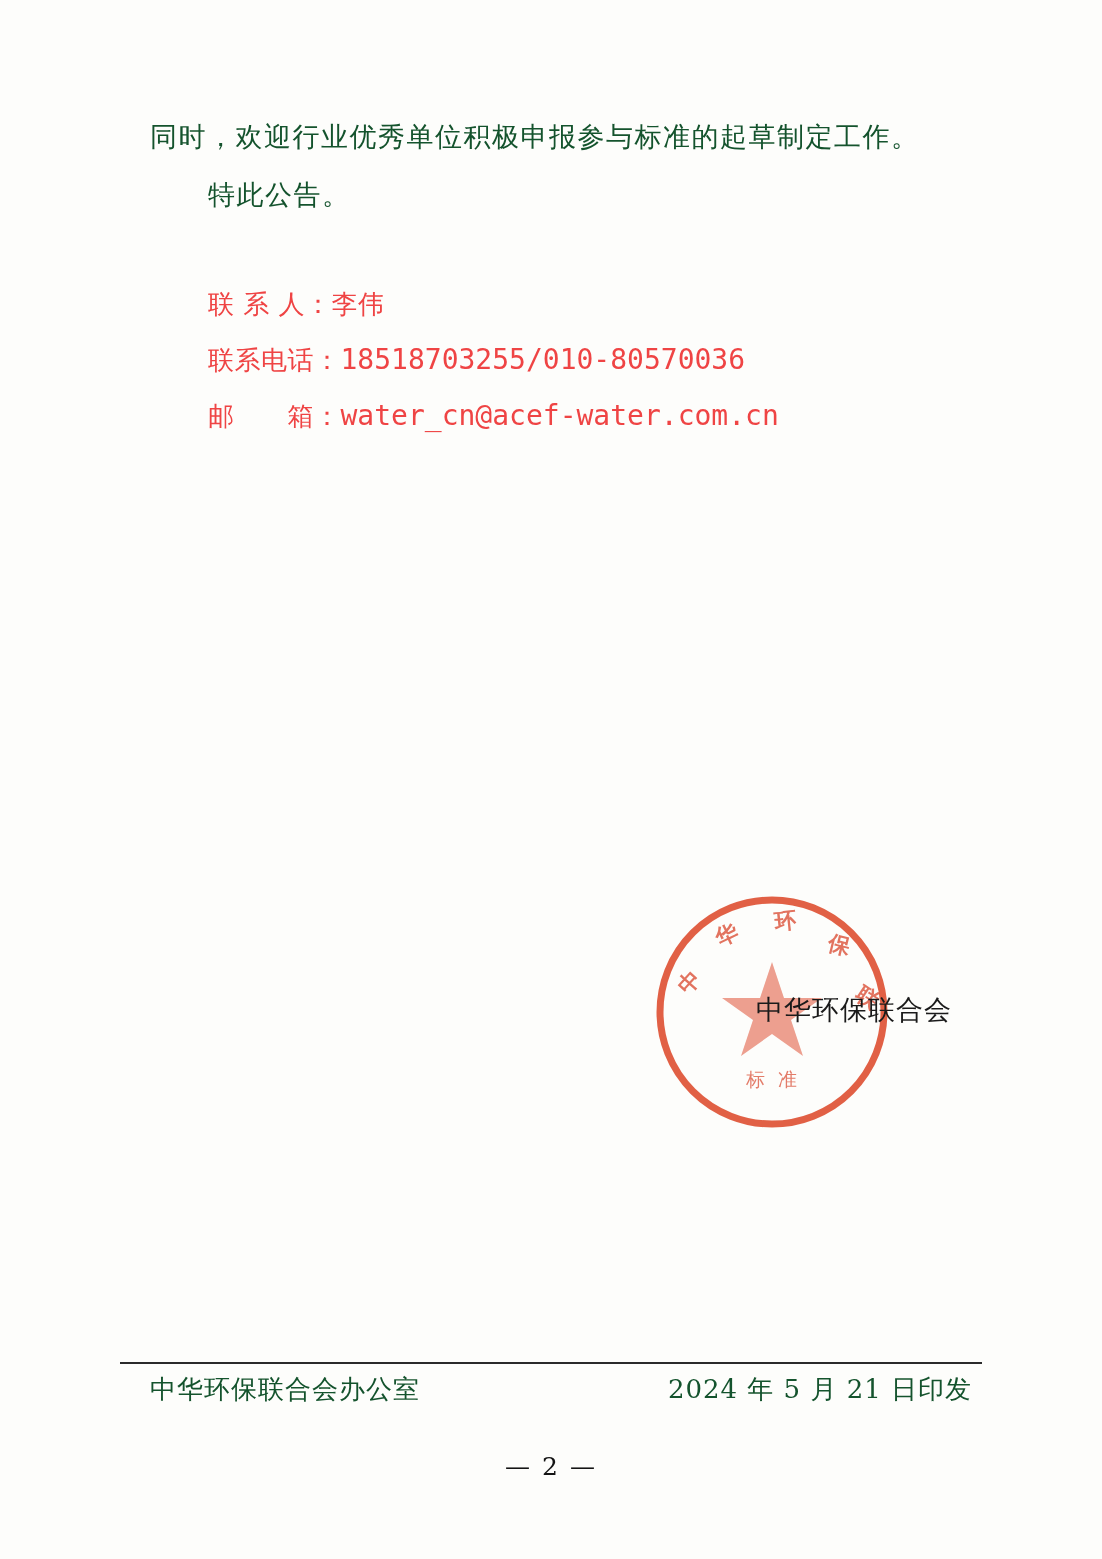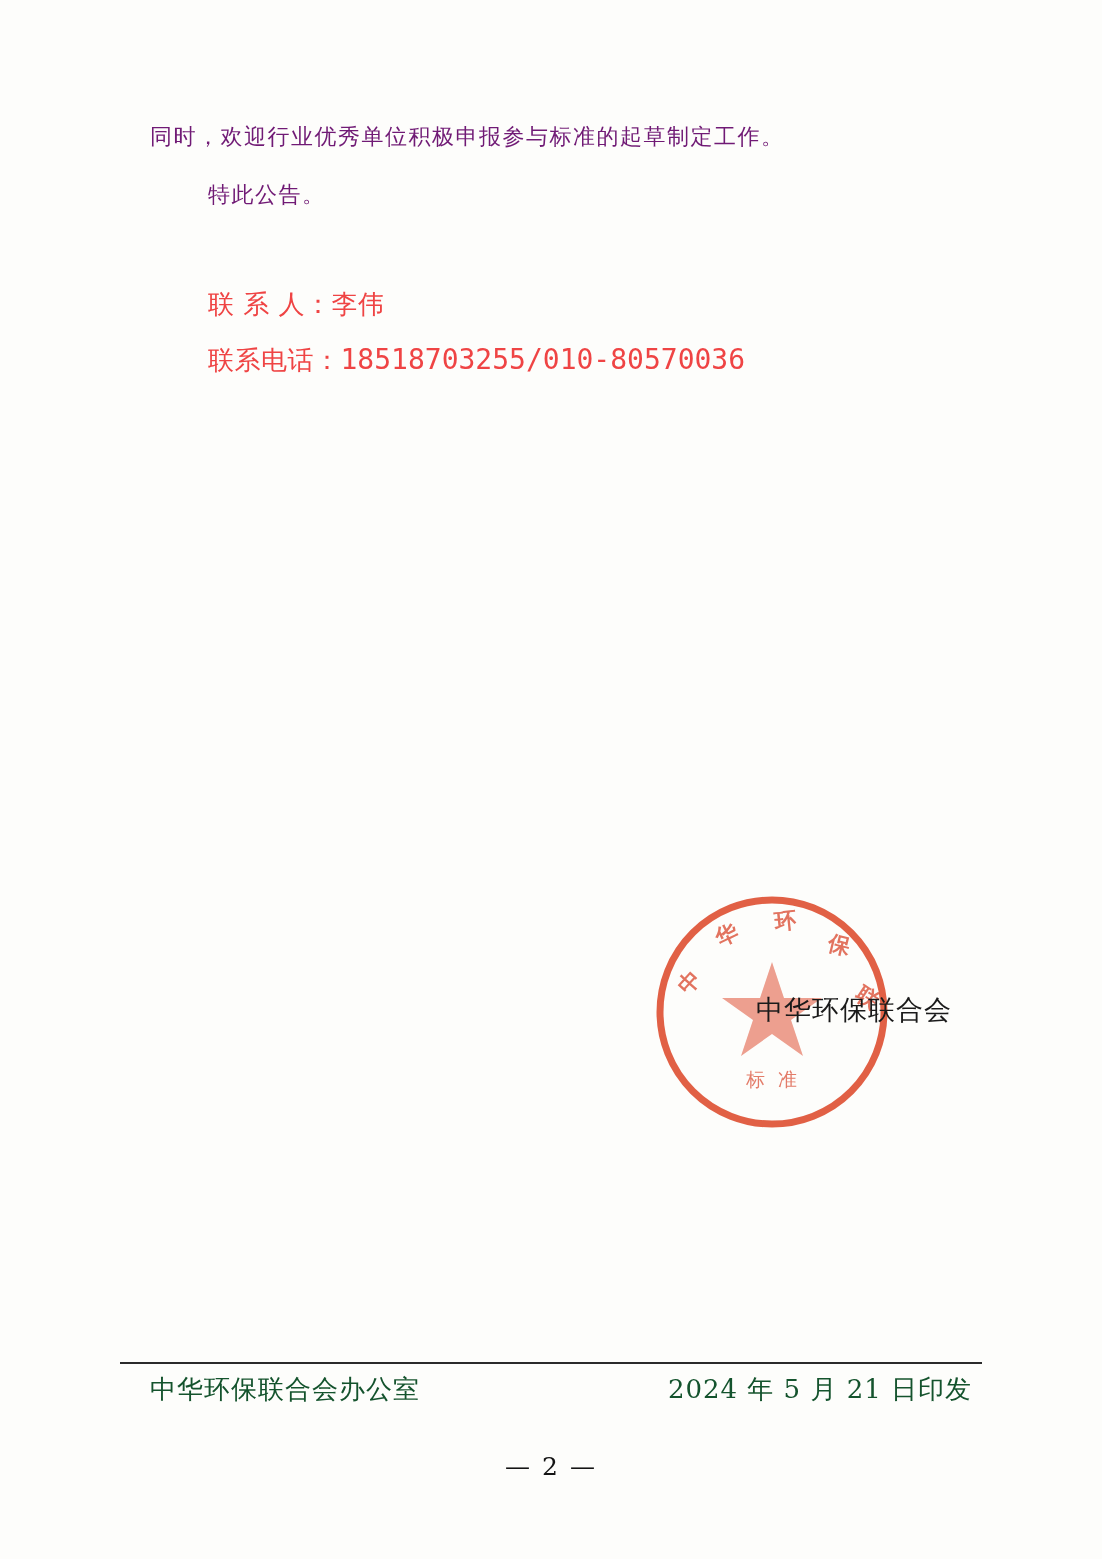--- a/index.html
+++ b/index.html
@@ -20,24 +20,24 @@
     overflow: hidden;
   }
   .body-area {
     position: absolute;
     left: 150px;
     top: 108px;
     width: 800px;
   }
   .para {
     font-family: "DejaVu Serif", "Liberation Serif", serif;
-    font-size: 22px;
+    font-size: 27px;
     line-height: 58px;
     letter-spacing: 1.5px;
-    color: #701a75;
+    color: #14532d;
     white-space: pre-wrap;
   }
   .para.indent {
     text-indent: 58px;
   }
   .gap-md { height: 52px; }
   .gap-lg { height: 58px; }
 
   .contact-line {
     font-family: "DejaVu Serif", "Liberation Serif", serif;
@@ -125,20 +125,21 @@
     <div class="para">同时，欢迎行业优秀单位积极申报参与标准的起草制定工作。</div>
 
     <div class="para indent">特此公告。</div>
 
     <div class="gap-md"></div>
 
     <div class="contact-line"><span>联 系 人：</span><span>李伟</span></div>
 
     <div class="contact-line"><span>联系电话：</span><span class="mono">18518703255/010-80570036</span></div>
 
+    <div class="contact-line"><span>邮　　箱：</span><span class="mono">water_cn@acef-water.com.cn</span></div>
 
     <div class="gap-lg"></div>
 
 
   </div>
 
   <div class="seal">
     <svg width="245" height="245" viewBox="0 0 245 245" xmlns="http://www.w3.org/2000/svg">
       <circle cx="122" cy="122" r="112" fill="none" stroke="#dc4627" stroke-width="7" opacity="0.92"></circle>
       <g fill="#dc4627" opacity="0.55">

